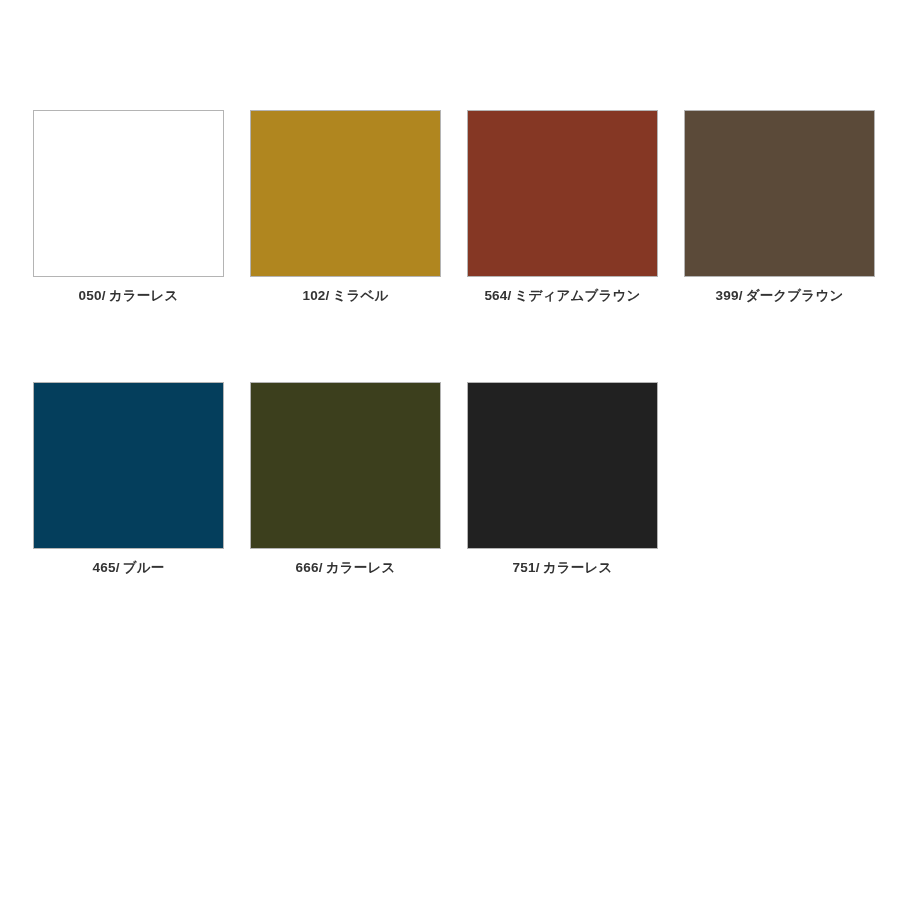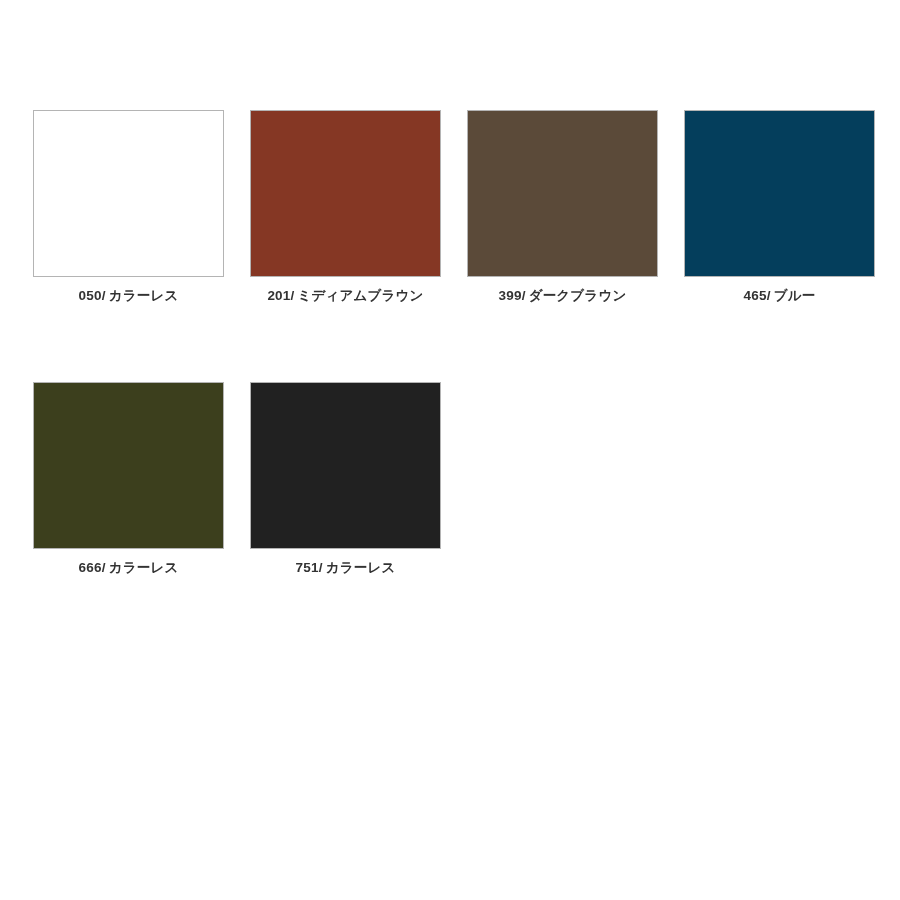--- a/index.html
+++ b/index.html
@@ -72,22 +72,26 @@
 </head>
 <body>
 
 <div id="swatch-chart">
   <div class="swatch-grid">
       <div class="swatch-cell">
         <div class="swatch-chip" style="background: rgb(255, 255, 255); border-color: rgb(180, 180, 180);"></div>
         <div class="swatch-label"><span class="swatch-code">050</span><span class="swatch-sep">/</span><span class="swatch-name">カラーレス</span></div>
       </div>
       <div class="swatch-cell">
+        <div class="swatch-chip" style="background: rgb(176, 134, 31); border-color: rgb(180, 180, 180);"></div>
+        <div class="swatch-label"><span class="swatch-code">102</span><span class="swatch-sep">/</span><span class="swatch-name">ミラベル</span></div>
+      </div>
+      <div class="swatch-cell">
         <div class="swatch-chip" style="background: rgb(133, 55, 36); border-color: rgb(180, 180, 180);"></div>
-        <div class="swatch-label"><span class="swatch-code">201</span><span class="swatch-sep">/</span><span class="swatch-name">ミディアムブラウン</span></div>
+        <div class="swatch-label"><span class="swatch-code">564</span><span class="swatch-sep">/</span><span class="swatch-name">ミディアムブラウン</span></div>
       </div>
       <div class="swatch-cell">
         <div class="swatch-chip" style="background: rgb(91, 74, 57); border-color: rgb(180, 180, 180);"></div>
         <div class="swatch-label"><span class="swatch-code">399</span><span class="swatch-sep">/</span><span class="swatch-name">ダークブラウン</span></div>
       </div>
       <div class="swatch-cell">
         <div class="swatch-chip" style="background: rgb(4, 62, 92); border-color: rgb(180, 180, 180);"></div>
         <div class="swatch-label"><span class="swatch-code">465</span><span class="swatch-sep">/</span><span class="swatch-name">ブルー</span></div>
       </div>
       <div class="swatch-cell">

